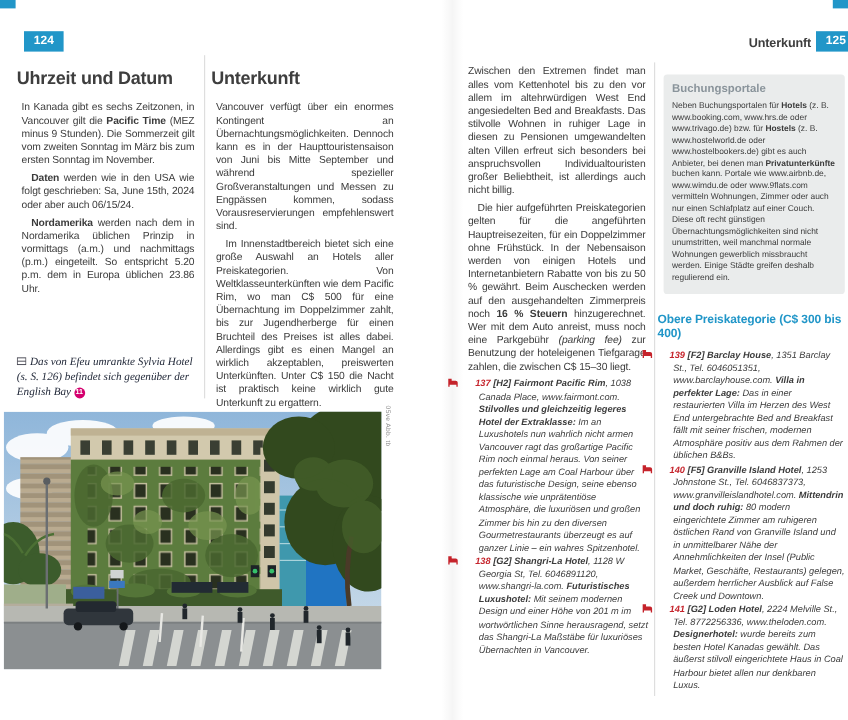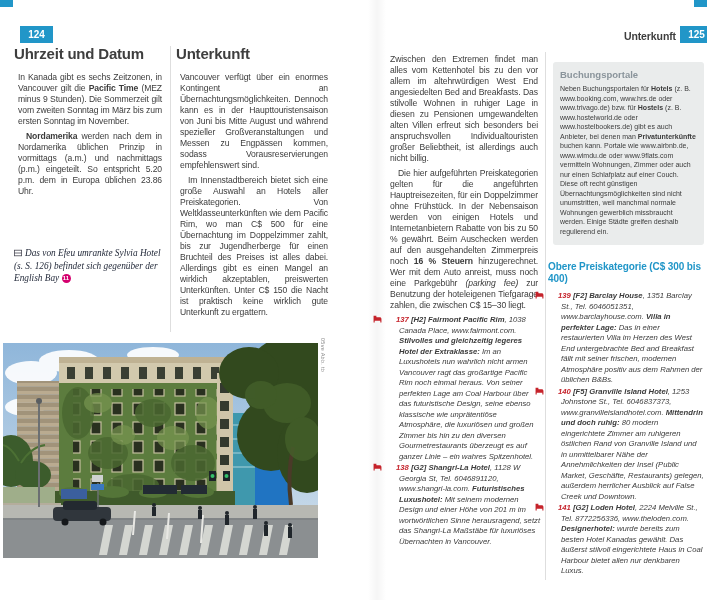--- a/index.html
+++ b/index.html
@@ -20,21 +20,21 @@
   .htitle{position:absolute; top:30px; font-size:10.5px; font-weight:700; color:#3e3e3e; letter-spacing:-0.1px;}
   .ht-l{left:52px;} .ht-r{right:31px;}
 
   
   .col{position:absolute; color:var(--text);}
   .col1{left:14px;  top:46px; width:152px;}
   .col2{left:176px; top:46px; width:156px;}
   .col3{left:386px; top:50px; width:156px;}
   .col4{left:548px; top:62px; width:156px;}
 
-  h1{font-size:15px; line-height:16px; color:#3e3e3e; letter-spacing:-0.2px; margin:0 0 10px;}
+  h1{font-size:15px; line-height:16px; color:#3e3e3e; letter-spacing:-0.2px; margin:12px 0 10px;}
   .body{font-size:8.6px; line-height:11px; letter-spacing:-0.1px; margin:4px;}
   .j{text-align:justify;}
   .ind{text-indent:8px;}
   .b{font-weight:700;}
   .i{font-style:italic;}
   .red{color:var(--red); font-weight:700;}
 
   .cat{font-size:10px; line-height:11.5px; font-weight:700; color:var(--blue); margin:12px 0 7px; letter-spacing:-0.1px;}
 
   .entry{font-size:7.7px; line-height:10.5px; padding-left:13px; text-indent:-13px; margin-bottom:1px; text-align:left;font-style:italic;}
@@ -75,32 +75,33 @@
   <div class="htitle ht-r">Unterkunft</div>
   <div class="pagenum pn-r">125</div>
 
   <div class="rule rule-1"></div>
   <div class="rule rule-2"></div>
   <div class="gutter"></div>
 
   <div class="col col1">
     <h1>Uhrzeit und Datum</h1>
     <p class="body j"><span>In Kanada gibt es sechs Zeitzonen, in Vancouver gilt die </span><span class="b">Pacific Time</span><span> (MEZ minus 9 Stunden). Die Sommerzeit gilt vom zweiten Sonntag im März bis zum ersten Sonntag im November.</span></p>
+    <p class="body j ind"><span class="b">Daten</span><span> werden wie in den USA wie folgt geschrieben: Sa, June 15th, 2024 oder aber auch 06/15/24.</span></p>
     <p class="body j ind"><span class="b">Nordamerika</span><span> werden nach dem in Nordamerika üblichen Prinzip in vormittags (a.m.) und nachmittags (p.m.) eingeteilt. So entspricht 5.20 p.m. dem in Europa üblichen 23.86 Uhr.</span></p>
     <div class="caption">
       <span class="capicon"><svg width="8" height="8" viewBox="0 0 10 10">
             <rect x="0.5" y="1.5" width="9" height="7" fill="none" stroke="#4a4a55" stroke-width="1"></rect>
             <line x1="0.5" y1="5" x2="9.5" y2="5" stroke="#4a4a55" stroke-width="1"></line>
           </svg></span><span><span class="i">Das von Efeu umrankte Sylvia Hotel (s. S. 126) befindet sich gegenüber der English Bay </span></span><span class="badge">11</span>
     </div>
   </div>
 
   <div class="col col2">
     <h1>Unterkunft</h1>
-    <p class="body j">Vancouver verfügt über ein enormes Kontingent an Übernachtungsmöglichkeiten. Dennoch kann es in der Haupttouristensaison von Juni bis Mitte August und während spezieller Großveranstaltungen und Messen zu Engpässen kommen, sodass Vorausreservierungen empfehlenswert sind.</p>
+    <p class="body j">Vancouver verfügt über ein enormes Kontingent an Übernachtungsmöglichkeiten. Dennoch kann es in der Haupttouristensaison von Juni bis Mitte September und während spezieller Großveranstaltungen und Messen zu Engpässen kommen, sodass Vorausreservierungen empfehlenswert sind.</p>
     <p class="body j ind">Im Innenstadtbereich bietet sich eine große Auswahl an Hotels aller Preiskategorien. Von Weltklasseunterkünften wie dem Pacific Rim, wo man C$ 500 für eine Übernachtung im Doppelzimmer zahlt, bis zur Jugendherberge für einen Bruchteil des Preises ist alles dabei. Allerdings gibt es einen Mangel an wirklich akzeptablen, preiswerten Unterkünften. Unter C$ 150 die Nacht ist praktisch keine wirklich gute Unterkunft zu ergattern.</p>
   </div>
 
   <div class="photo">
     <svg width="315" height="215" viewBox="0 0 315 215" preserveAspectRatio="none">
       <defs>
         <linearGradient id="sky" x1="0" y1="0" x2="0" y2="1">
           <stop offset="0" stop-color="#8fb6da"></stop>
             <stop offset="1" stop-color="#d3e1ec"></stop>
         </linearGradient>

